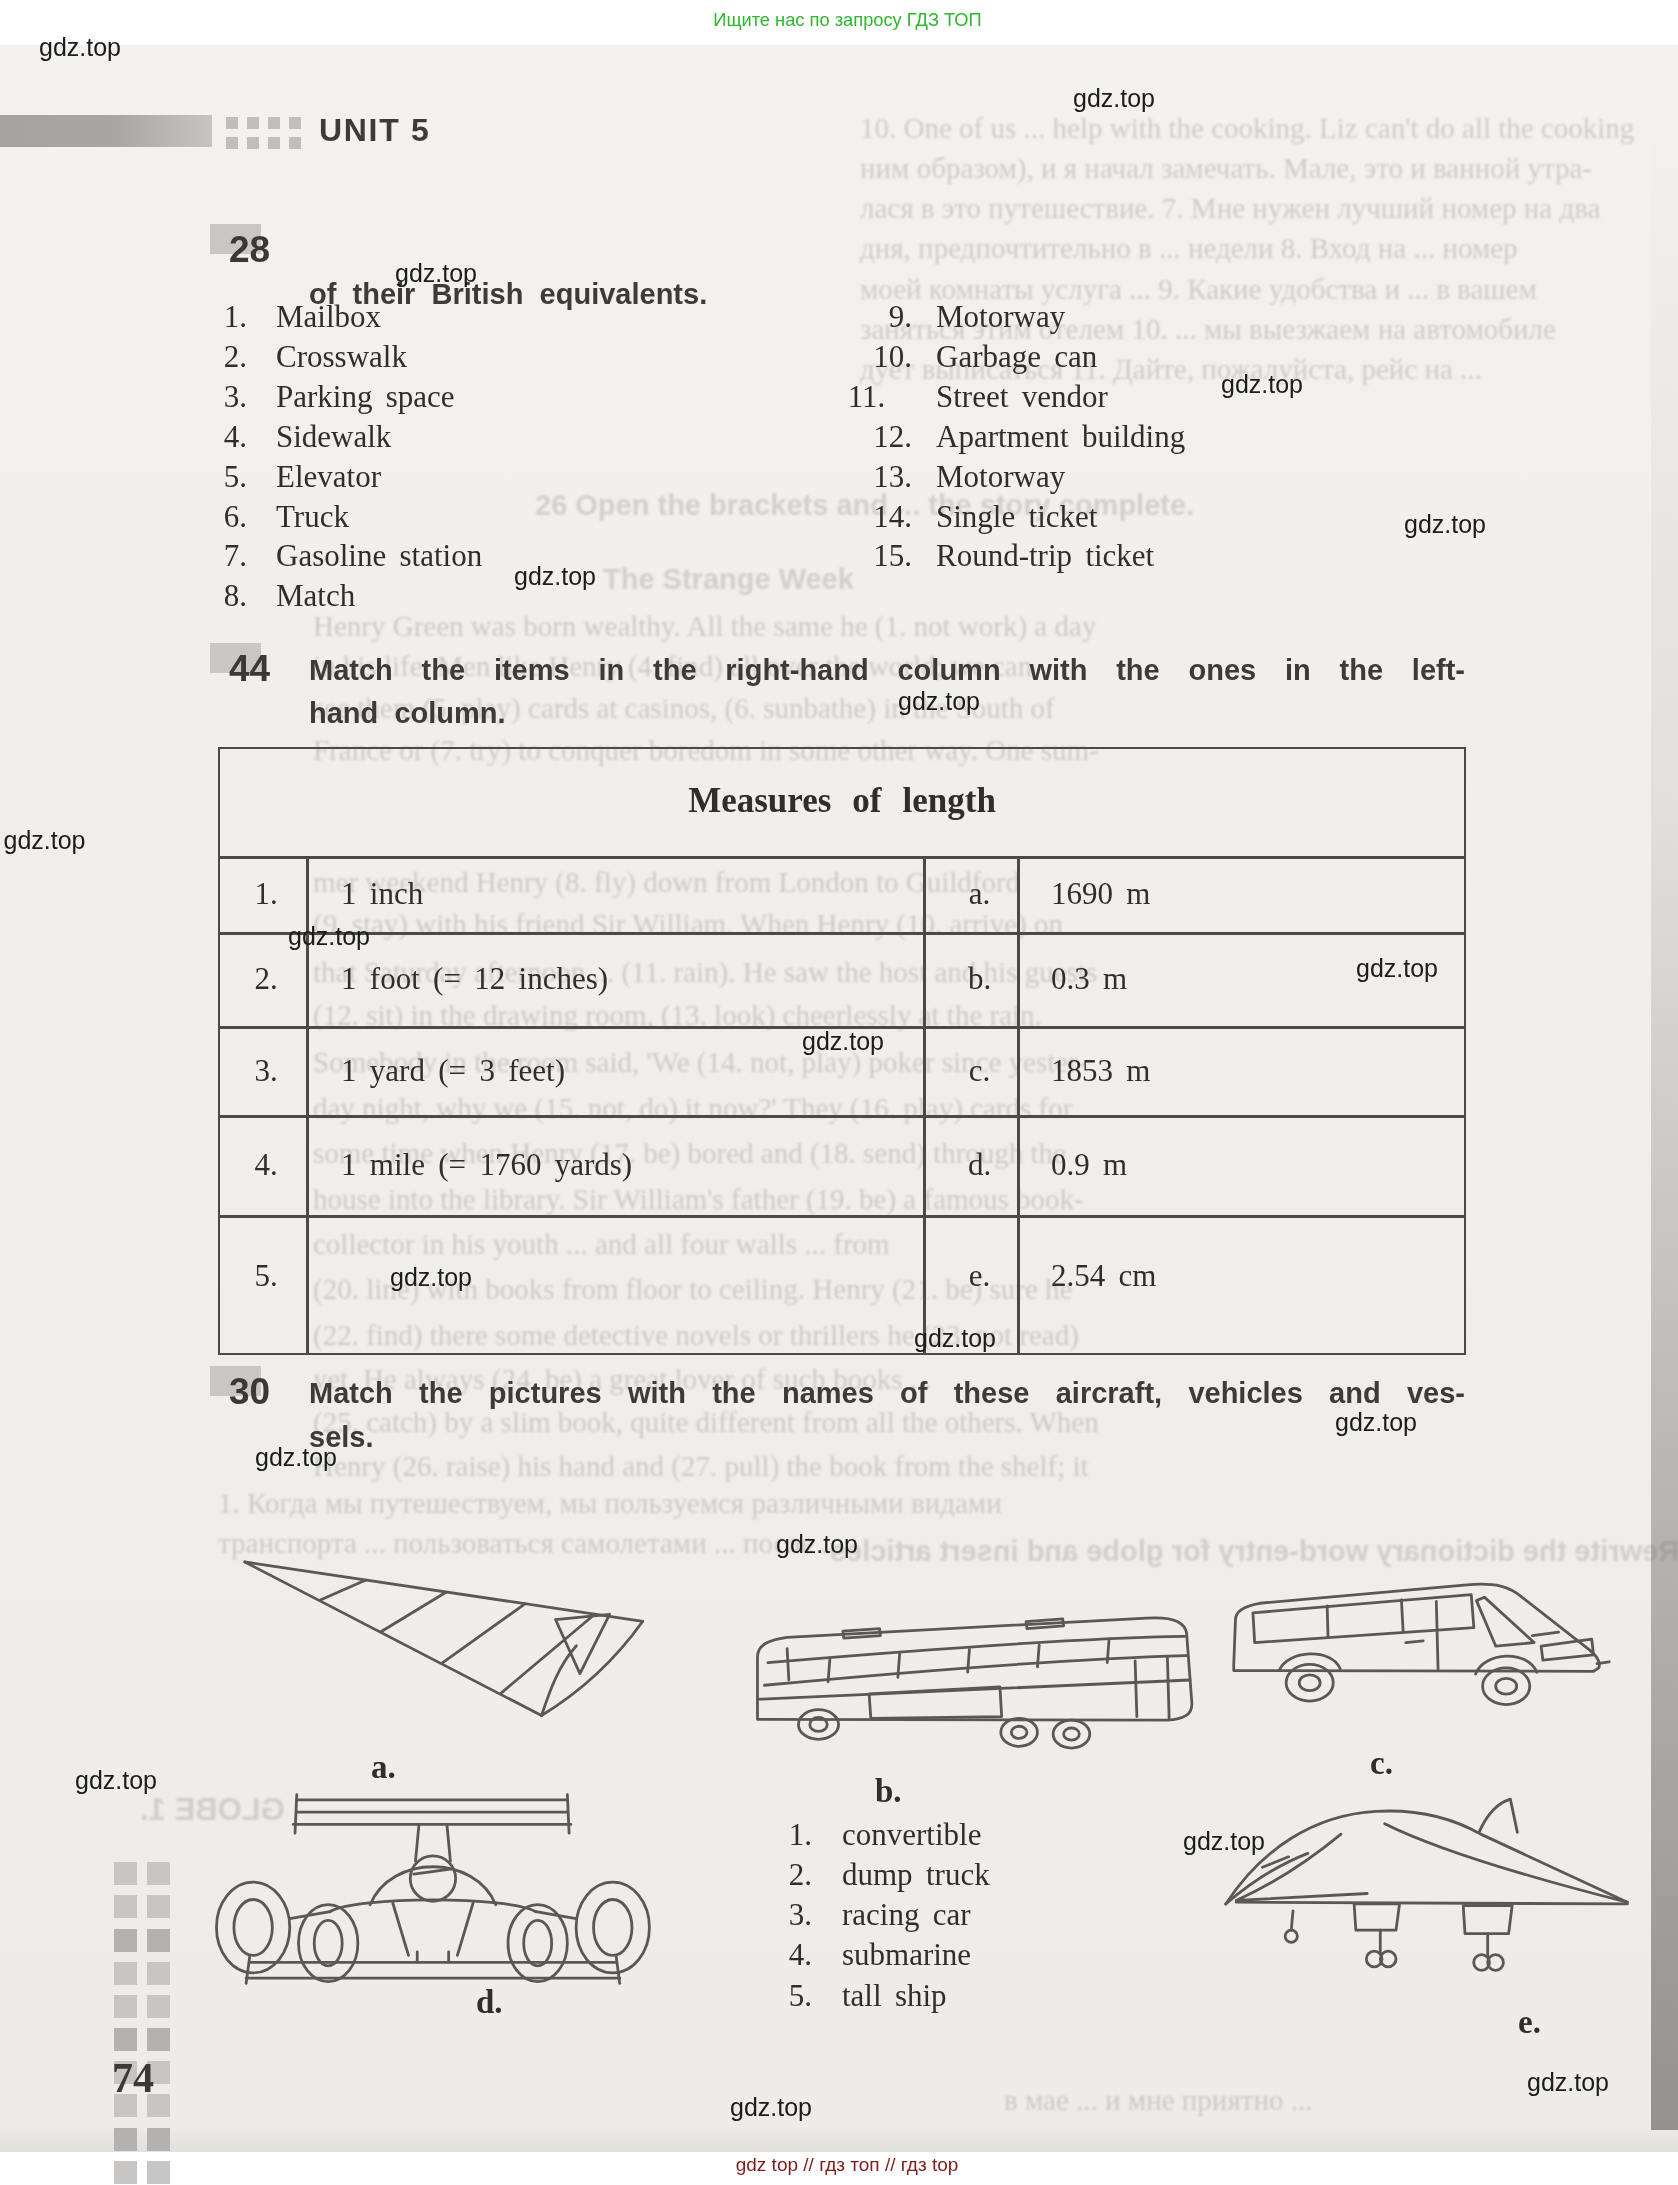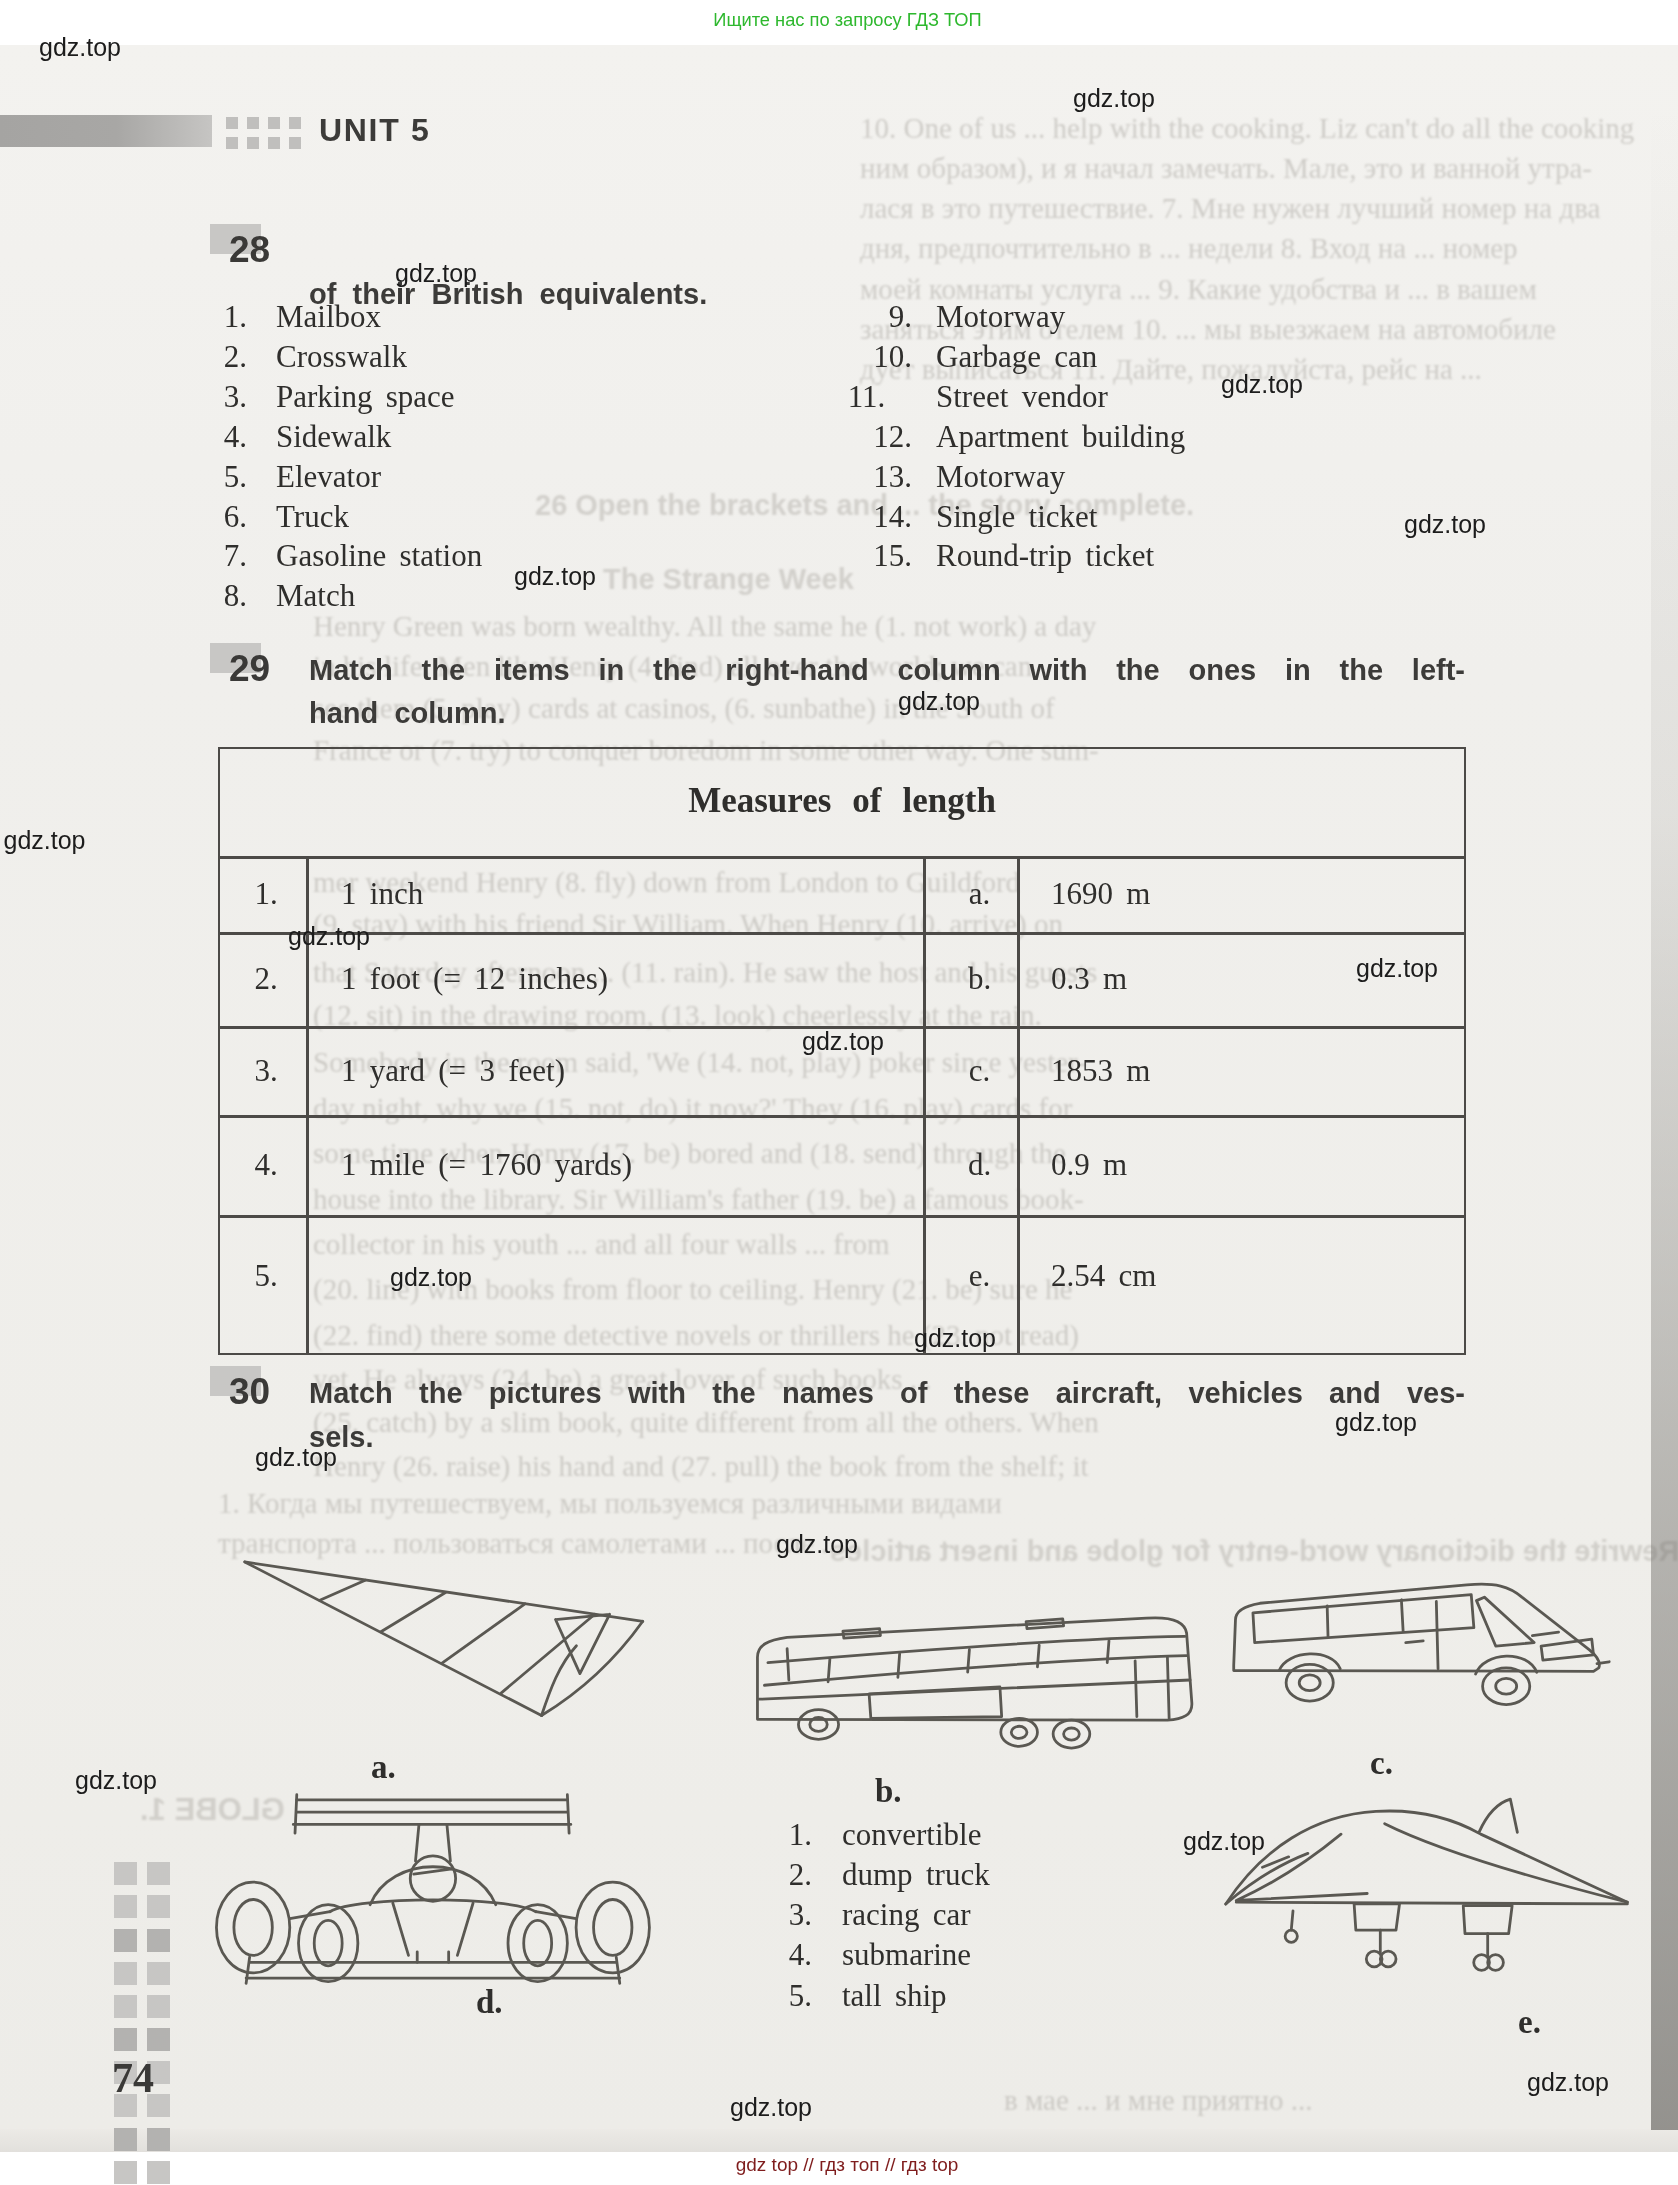--- a/index.html
+++ b/index.html
@@ -206,21 +206,21 @@
         <span class="wnum" style="left: 821px; width: 91px;">14.</span>
         <span class="wtxt" style="left: 936px;">Single ticket</span>
       </div>
       <div class="wrow" style="top: 536px; left: 0px;">
         <span class="wnum" style="left: 821px; width: 91px;">15.</span>
         <span class="wtxt" style="left: 936px;">Round-trip ticket</span>
       </div>
     </div>
 
   <div class="badge" style="left:210px;top:643px;"></div>
-  <div class="exnum" style="left:229px;top:648px;">29</div>
+  <div class="exnum" style="left:229px;top:648px;">44</div>
   <div class="hline" style="top:693px;">hand column.</div>
   <div class="hline j" style="top:650px;">Match the items in the right-hand column with the ones in the left-</div>
 
   <div class="tbl">
     <div class="ttl">Measures of length</div>
     <div class="hl" style="top:107px;"></div>
     <div class="hl" style="top:183px;"></div>
     <div class="hl" style="top:277px;"></div>
     <div class="hl" style="top:366px;"></div>
     <div class="hl" style="top:466px;"></div>

